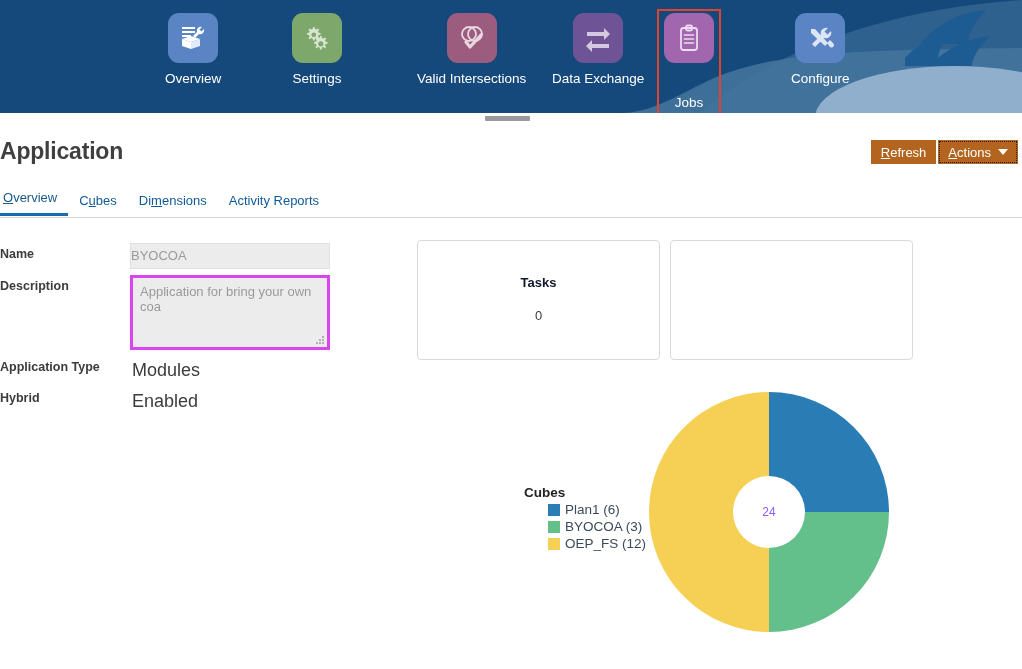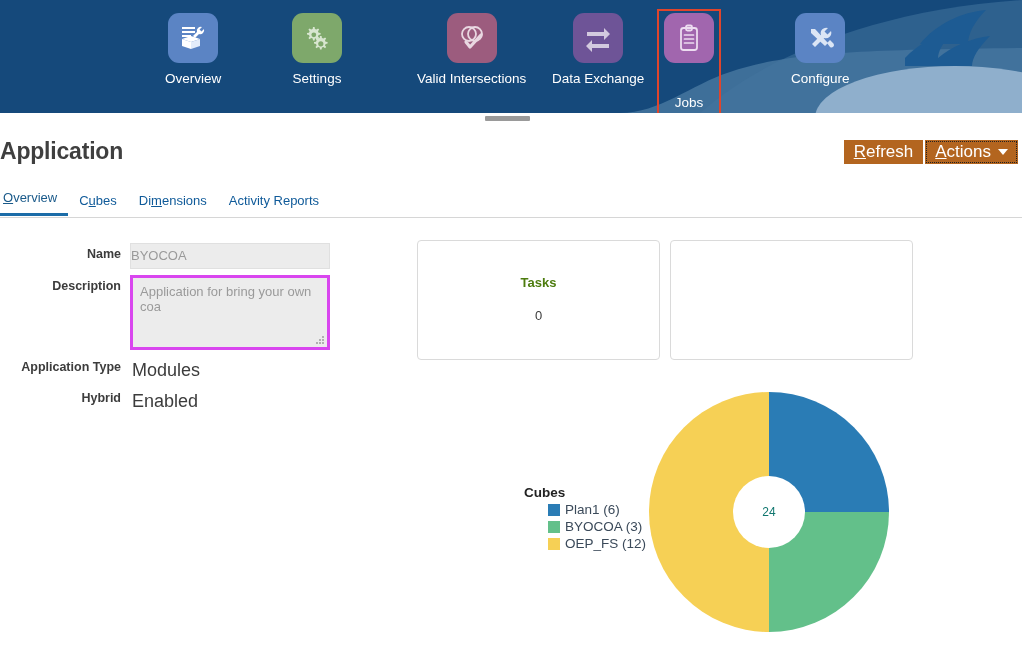--- a/index.html
+++ b/index.html
@@ -52,21 +52,21 @@
   
   #pagetitle {
     position: absolute; left: 0; top: 138px;
     font-size: 23px; font-weight: bold; color: #3f3f3f;
     letter-spacing: -0.2px;
   }
   #btnbar { position: absolute; right: 4px; top: 140px; display: flex; gap: 2px; }
   .obtn {
     background: #b3651f; color: #ffffff;
     border: none; height: 24px;
-    font-size: 17px; font-family: "Liberation Sans", sans-serif;
+    font-size: 13px; font-family: "Liberation Sans", sans-serif;
     padding: 0 10px; cursor: pointer;
     display: flex; align-items: center; gap: 5px;
   }
   .obtn u { text-decoration: underline; }
   .obtn.focus { outline: 1px dotted #222; outline-offset: -2px; }
   .caret {
     width: 0; height: 0;
     border-left: 5px solid transparent; border-right: 5px solid transparent;
     border-top: 6px solid #ffffff;
     display: inline-block; margin-left: 2px;
@@ -87,21 +87,21 @@
   .tab u { text-decoration: underline; }
   #tabsep {
     position: absolute; left: 0; top: 217px; width: 1022px;
     height: 1px; background: #d6d6d6;
   }
 
   
   #form { position: absolute; left: 0; top: 243px; width: 400px; }
   .frow { display: flex; align-items: flex-start; margin-bottom: 6px; }
   .flabel {
-    width: 130px; text-align: right; padding-right: 9px;
+    width: 130px; padding-right: 9px;
     font-size: 12.5px; font-weight: bold; color: #3c3c3c;
     padding-top: 4px; white-space: nowrap;
   }
   .finput {
     width: 200px; height: 26px;
     background: #ececec; border: 1px solid #e0e0e0;
     font-size: 13px; color: #9a9a9a;
     padding: 0 0; line-height: 24px;
     font-family: "Liberation Sans", sans-serif;
   }
@@ -121,36 +121,36 @@
 
   
   #cards { position: absolute; left: 417px; top: 240px; display: flex; gap: 10px; }
   .card {
     width: 243px; height: 120px;
     border: 1px solid #dadada; border-radius: 4px;
     background: #ffffff;
     display: flex; flex-direction: column;
     align-items: center; padding-top: 34px;
   }
-  .cardtitle { font-size: 13px; font-weight: bold; color: #4d7c0f; }
+  .cardtitle { font-size: 13px; font-weight: bold; color: #0f172a; }
   .cardvalue { font-size: 13px; color: #3c3c3c; margin-top: 18px; }
 
   
   #chart { position: absolute; left: 417px; top: 380px; width: 605px; height: 280px; }
   #legend { position: absolute; left: 107px; top: 105px; }
   #legendtitle { font-size: 13.5px; font-weight: bold; color: #222; margin-bottom: 1px; }
   .legitem { display: flex; align-items: center; font-size: 13.5px; color: #3b4a5a; line-height: 17px; margin-left: 24px; }
   .swatch { width: 12px; height: 12px; margin-right: 5px; flex: 0 0 auto; }
   #donutwrap { position: absolute; left: 232px; top: 12px; width: 240px; height: 240px; }
   #donuthole {
     position: absolute; left: 50%; top: 50%;
     width: 72px; height: 72px; margin: -36px 0 0 -36px;
     background: #ffffff; border-radius: 50%;
     display: flex; align-items: center; justify-content: center;
-    font-size: 12px; color: #0f766e;
+    font-size: 12px; color: #8b5cf6;
   }
 </style>
 </head>
 <body>
 
 <div id="topnav">
 
   <svg id="navdecor" viewBox="0 0 1022 113" preserveAspectRatio="none">
     <rect x="0" y="0" width="1022" height="113" fill="#15497b"></rect>
     <path d="M 620 113 C 660 113 690 85 730 72 C 790 52 860 50 1022 48 L 1022 113 Z" fill="#3e6f99"></path>

